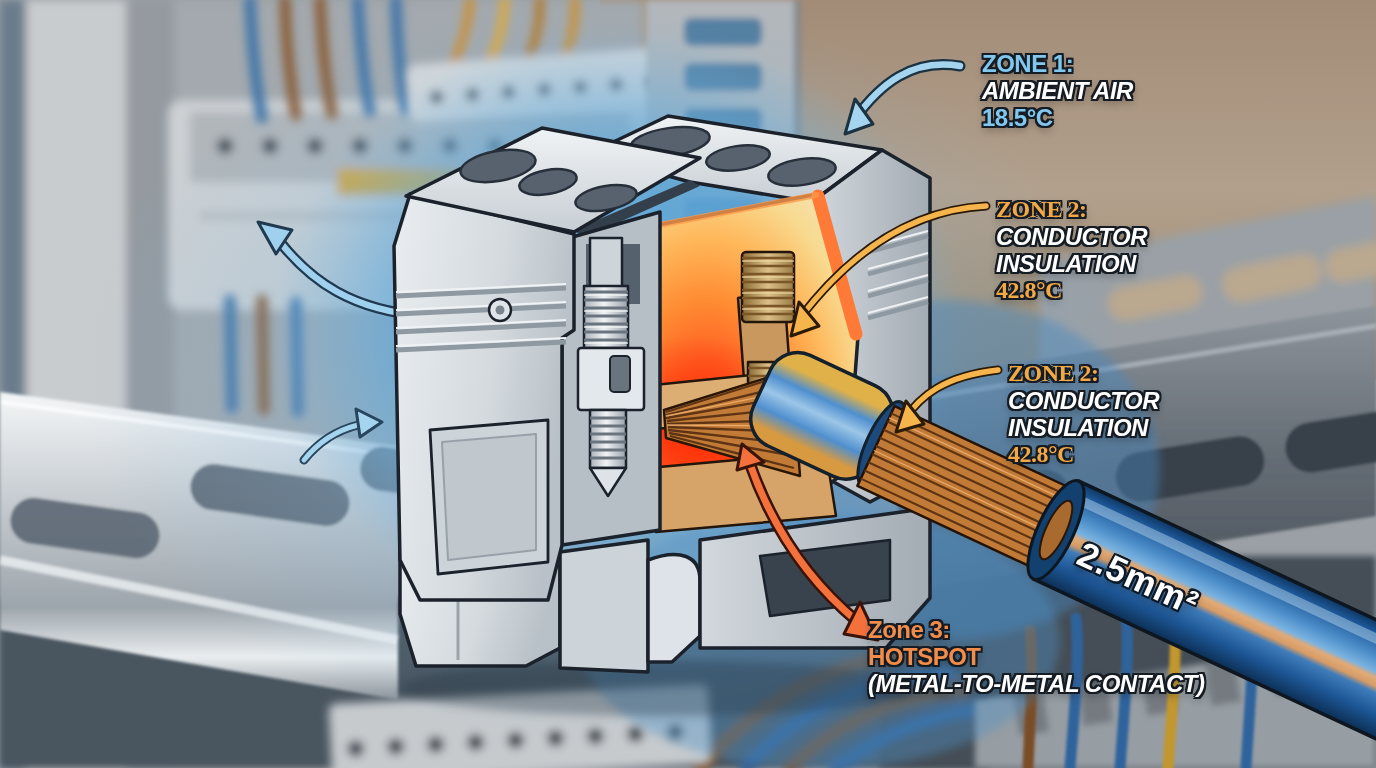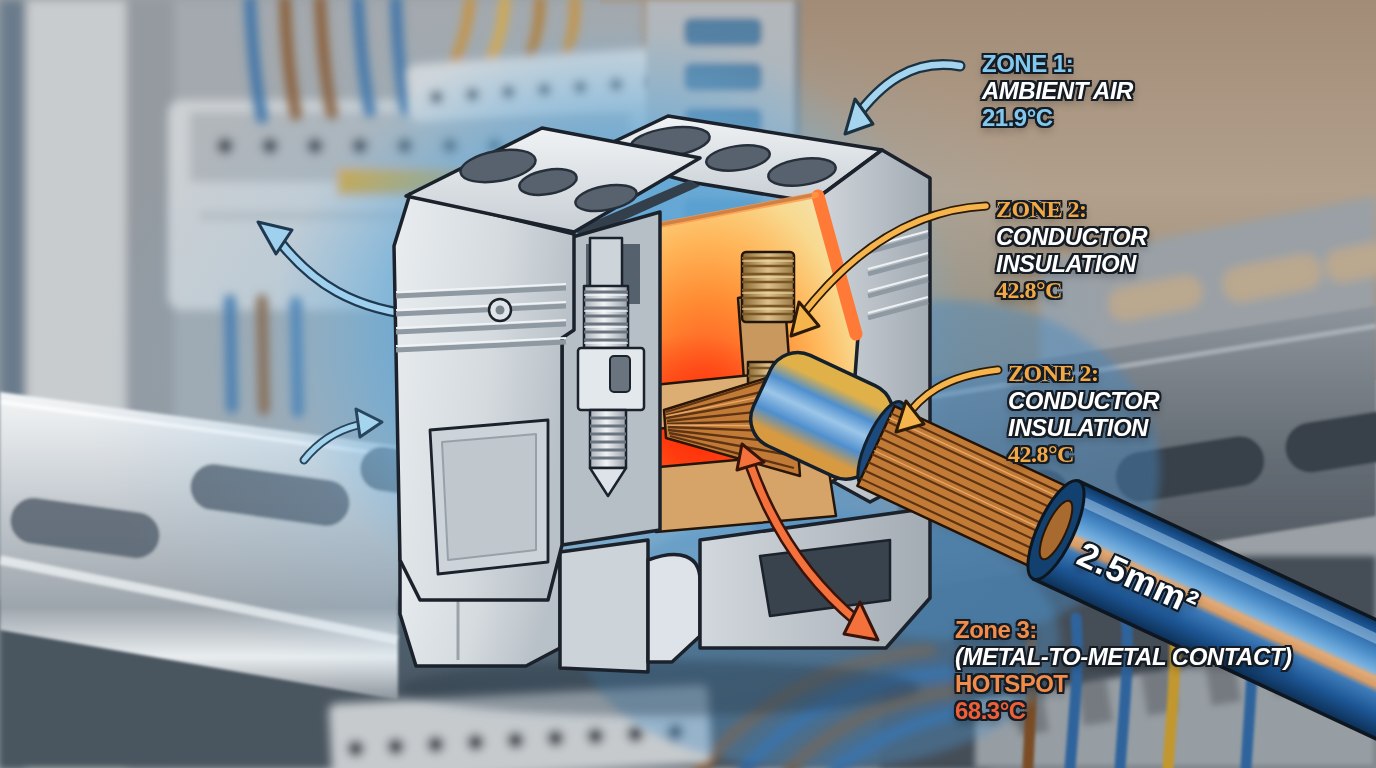--- a/index.html
+++ b/index.html
@@ -14,21 +14,21 @@
        line-height:27px;letter-spacing:-0.5px;}
   .ln{text-shadow:-2px -2px 0 var(--label-outline),2px -2px 0 var(--label-outline),
       -2px 2px 0 var(--label-outline),2px 2px 0 var(--label-outline),
       0 -2px 0 var(--label-outline),0 2px 0 var(--label-outline),
       -2px 0 0 var(--label-outline),2px 0 0 var(--label-outline),
       0 4px 8px rgba(0,0,0,.45);}
   .c-w{color:var(--label-text);font-style:italic;} .c-z1{color:var(--zone1-accent);}
   .c-z2{color:var(--zone2-accent);font-family:Liberation Serif, serif;} .c-z3t{color:var(--zone3-title);}
   .c-z3temp{color:var(--zone3-temp);}
   #z1{left:982px;top:50px;} #z2a{left:996px;top:196px;}
-  #z2b{left:1008px;top:360px;} #z3{left:955px;top:616px;}
+  #z2b{left:1008px;top:360px;} #z3{left:868px;top:616px;}
   .wire-label{position:absolute;left:1088px;top:534px;transform:rotate(24.5deg);
       transform-origin:0 0;font-weight:700;font-size:35px;color:var(--label-text);
       letter-spacing:1px;
       text-shadow:-2px -2px 0 #0e1a28,2px -2px 0 #0e1a28,-2px 2px 0 #0e1a28,
       2px 2px 0 #0e1a28,0 -2px 0 #0e1a28,0 2px 0 #0e1a28,-2px 0 0 #0e1a28,
       2px 0 0 #0e1a28,0 4px 8px rgba(0,0,0,.5);}
 </style>
 </head>
 <body>
 
@@ -391,35 +391,34 @@
     <path d="M960 66 C912 58 880 84 854 120" fill="none" stroke="#1b3242" stroke-width="11" stroke-linecap="round"></path>
     <path d="M960 66 C912 58 880 84 854 120" fill="none" stroke="#a5d4ef" stroke-width="6.5" stroke-linecap="round"></path>
     <polygon points="845,134 873,124 855,99" fill="#a5d4ef" stroke="#1b3242" stroke-width="3" stroke-linejoin="round"></polygon>
   </g>
 </svg>
 
 <div>
   <div class="lbl" id="z1">
     <div class="ln c-z1">ZONE 1:</div>
     <div class="ln c-w">AMBIENT AIR</div>
-    <div class="ln c-z1">21.9°C</div>
+    <div class="ln c-z1">18.5°C</div>
   </div>
   <div class="lbl" id="z2a">
     <div class="ln c-z2">ZONE 2:</div>
     <div class="ln c-w">CONDUCTOR</div>
     <div class="ln c-w">INSULATION</div>
     <div class="ln c-z2">42.8°C</div>
   </div>
   <div class="lbl" id="z2b">
     <div class="ln c-z2">ZONE 2:</div>
     <div class="ln c-w">CONDUCTOR</div>
     <div class="ln c-w">INSULATION</div>
     <div class="ln c-z2">42.8°C</div>
   </div>
   <div class="lbl" id="z3">
     <div class="ln c-z3t">Zone 3:</div>
+    <div class="ln c-z3t">HOTSPOT</div>
     <div class="ln c-w">(METAL-TO-METAL CONTACT)</div>
-    <div class="ln c-z3t">HOTSPOT</div>
-    <div class="ln c-z3temp">68.3°C</div>
   </div>
   <div class="wire-label">2.5mm²</div>
 </div>
 
 </div>
 </body></html>

